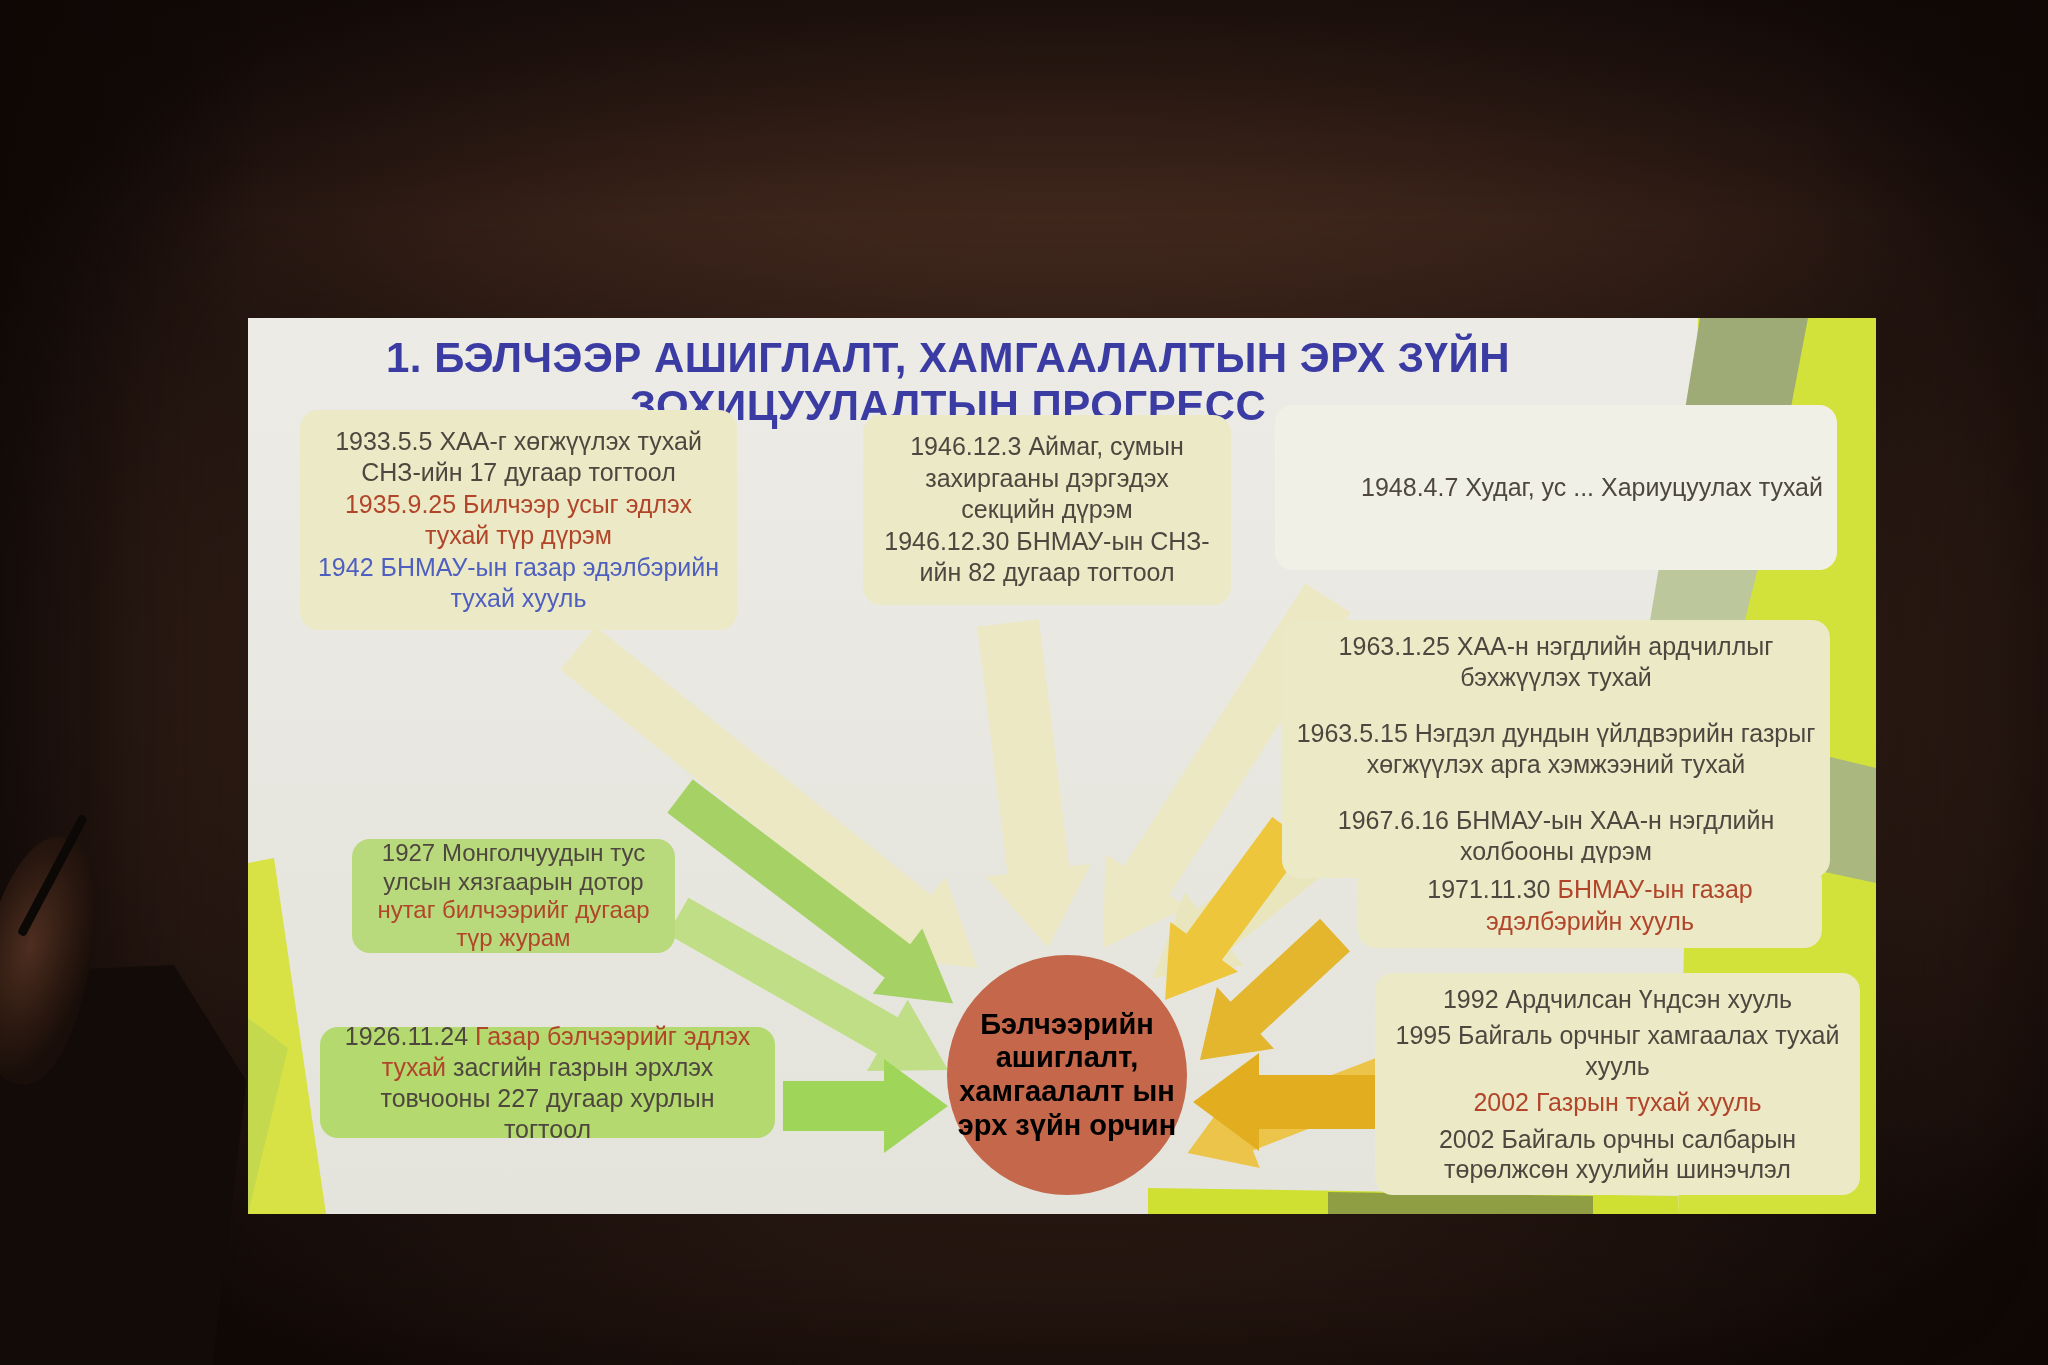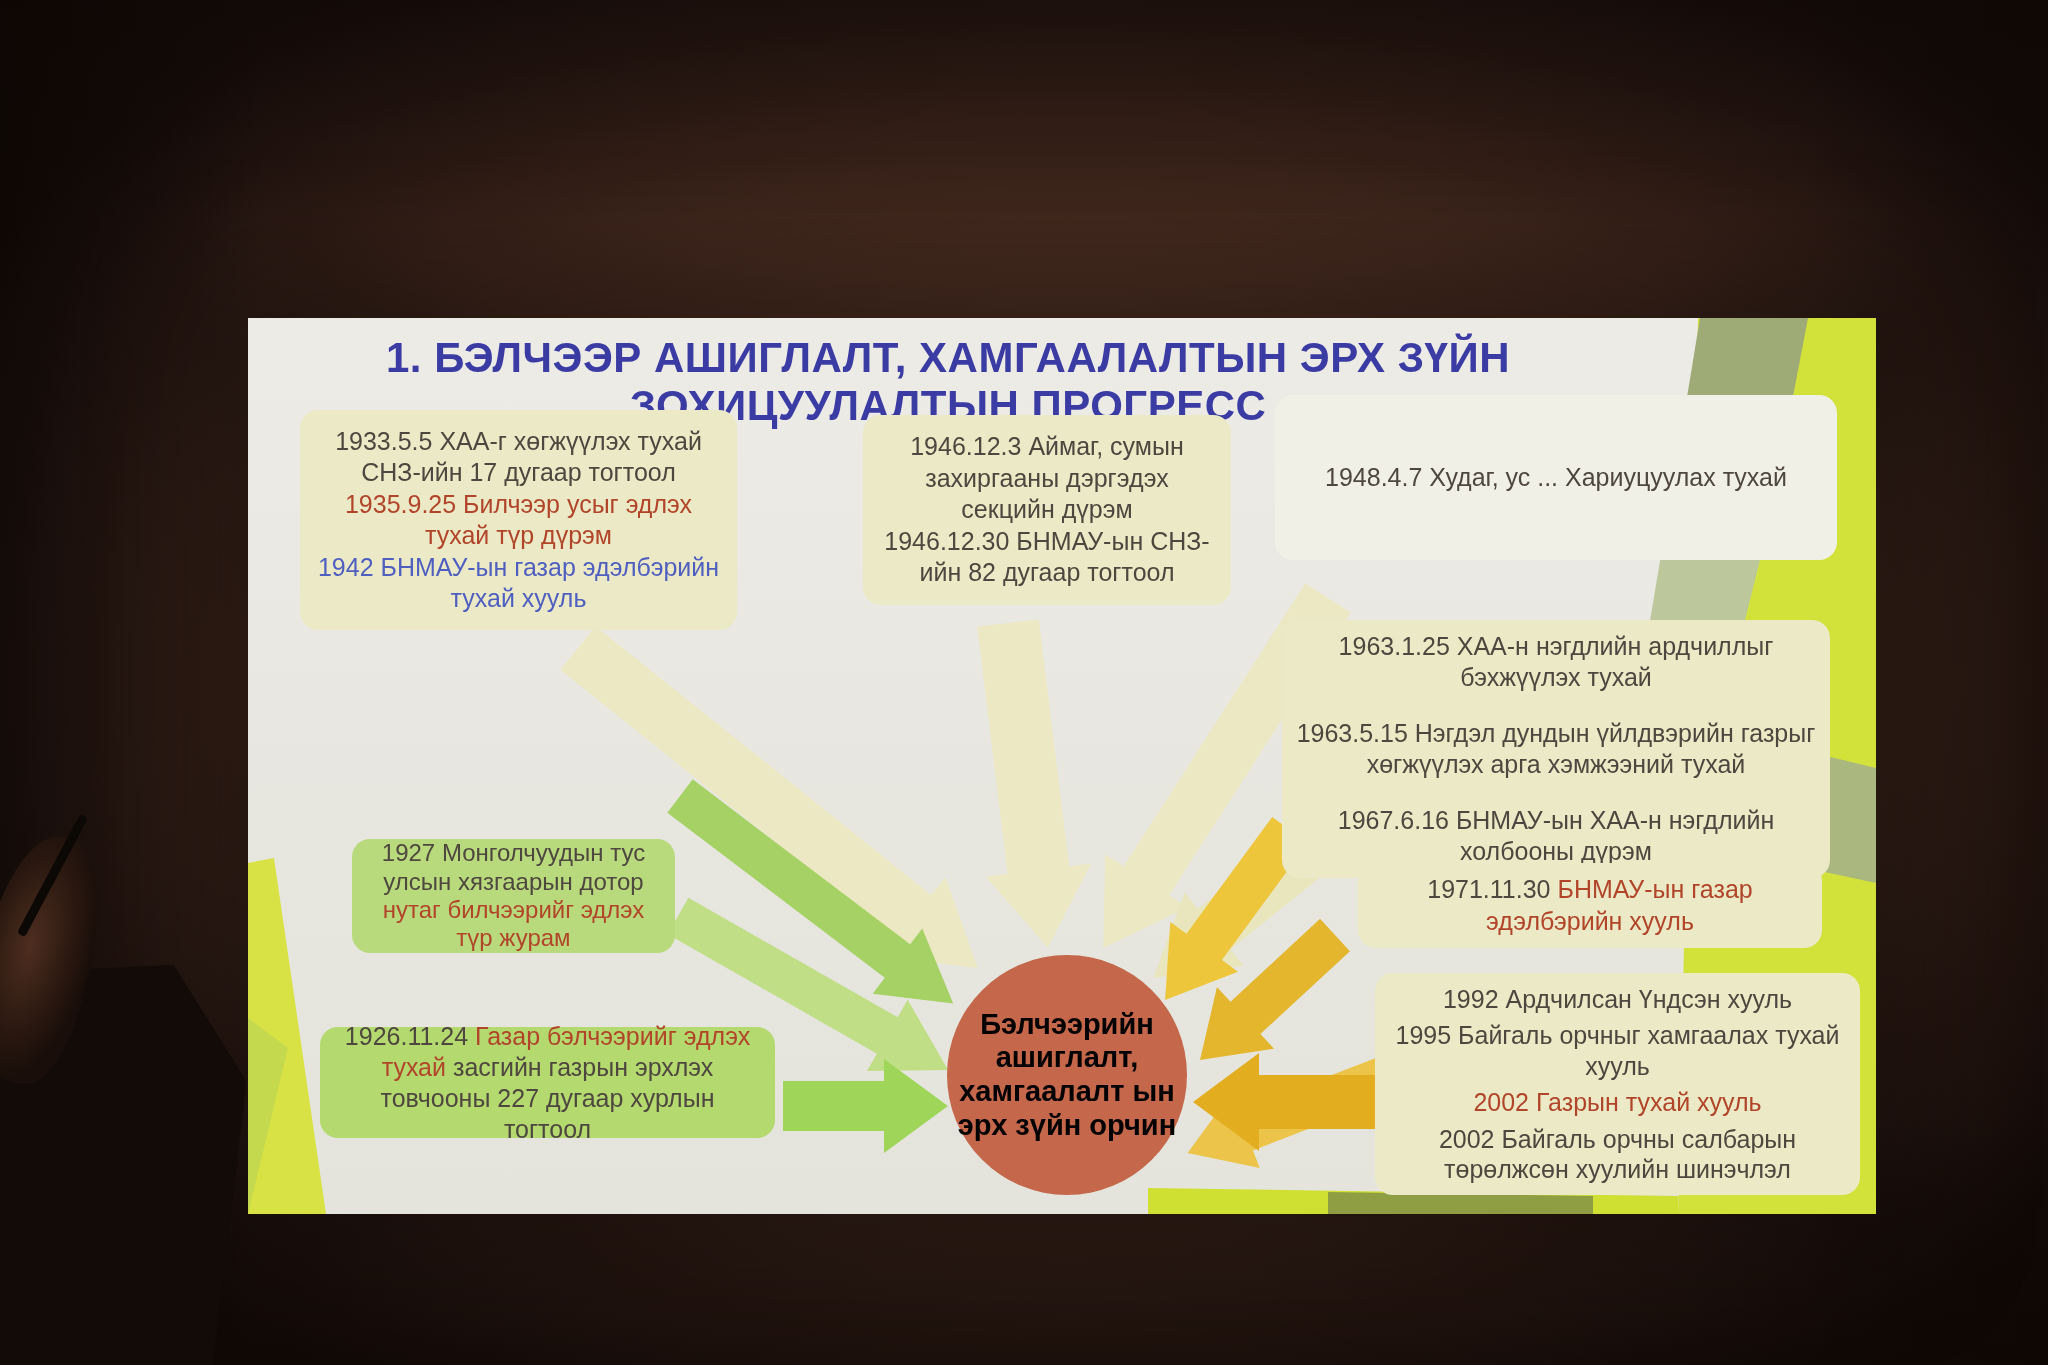--- a/index.html
+++ b/index.html
@@ -24,21 +24,21 @@
     justify-content:center; align-items:center; text-align:center; padding:8px 14px;
     box-sizing:border-box; font-size:25px; line-height:1.26; color:#4e473f; }
   .pale   { background:#ece9c6; }
   .whitebox { background:#f1f0e7; }
   .green  { background:#b7d977; }
   .t-dark { color:#4e473f; }
   .t-red  { color:#b1452a; }
   .t-blue { color:#4f5fc0; }
   .b1933 { left:52px;  top:92px;  width:437px; height:220px; }
   .b1946 { left:615px; top:97px;  width:368px; height:190px; }
-  .b1948 { left:1027px;top:77px;  width:562px; height:165px; }
+  .b1948 { left:1027px;top:87px;  width:562px; height:165px;align-items:flex-end; }
   .b1932 { left:92px;  top:387px; width:380px; height:78px;  }
   .b1927 { left:104px; top:521px; width:323px; height:114px; font-size:24px; line-height:1.18; background:#b9da7c; }
   .b1926 { left:72px;  top:709px; width:455px; height:111px; line-height:1.24; background:#b4d96f; }
   .b1963 { left:1034px;top:302px; width:548px; height:258px; gap:24px; }
   .b1971 { left:1110px;top:545px; width:464px; height:85px;  }
   .b1992 { left:1127px;top:655px; width:485px; height:222px; gap:6px; line-height:1.22; }
   
   .circle { position:absolute; z-index:3; left:699px; top:637px; width:240px; height:240px;
     border-radius:50%; background:#c4674a; display:flex; align-items:center; justify-content:center; }
   .circle-label { width:222px; text-align:center; font-size:29px; font-weight:bold;
@@ -122,21 +122,21 @@
       <div class="t-dark">1946.12.3 Аймаг, сумын захиргааны дэргэдэх секцийн дүрэм</div>
       <div class="t-dark">1946.12.30 БНМАУ-ын СНЗ-ийн 82 дугаар тогтоол</div>
     </div>
 
     <div class="box whitebox b1948">
       <div class="t-dark">1948.4.7 Худаг, ус ... Хариуцуулах тухай</div>
     </div>
 
 
     <div class="box b1927">
-      <div><span class="t-dark">1927 Монголчуудын тус улсын хязгаарын дотор </span><span class="t-red">нутаг билчээрийг эдлэх түр журам</span></div>
+      <div><span class="t-dark">1927 Монголчуудын тус улсын хязгаарын дотор </span><span class="t-red">нутаг билчээрийг дугаар түр журам</span></div>
     </div>
 
     <div class="box b1926">
       <div><span class="t-dark">1926.11.24 </span><span class="t-red">Газар бэлчээрийг эдлэх тухай </span><span class="t-dark">засгийн газрын эрхлэх товчооны 227 дугаар хурлын тогтоол</span></div>
     </div>
 
     <div class="box pale b1963">
       <div class="t-dark">1963.1.25 ХАА-н нэгдлийн ардчиллыг бэхжүүлэх тухай</div>
       <div class="t-dark">1963.5.15 Нэгдэл дундын үйлдвэрийн газрыг хөгжүүлэх арга хэмжээний тухай</div>
       <div class="t-dark">1967.6.16 БНМАУ-ын ХАА-н нэгдлийн холбооны дүрэм</div>

